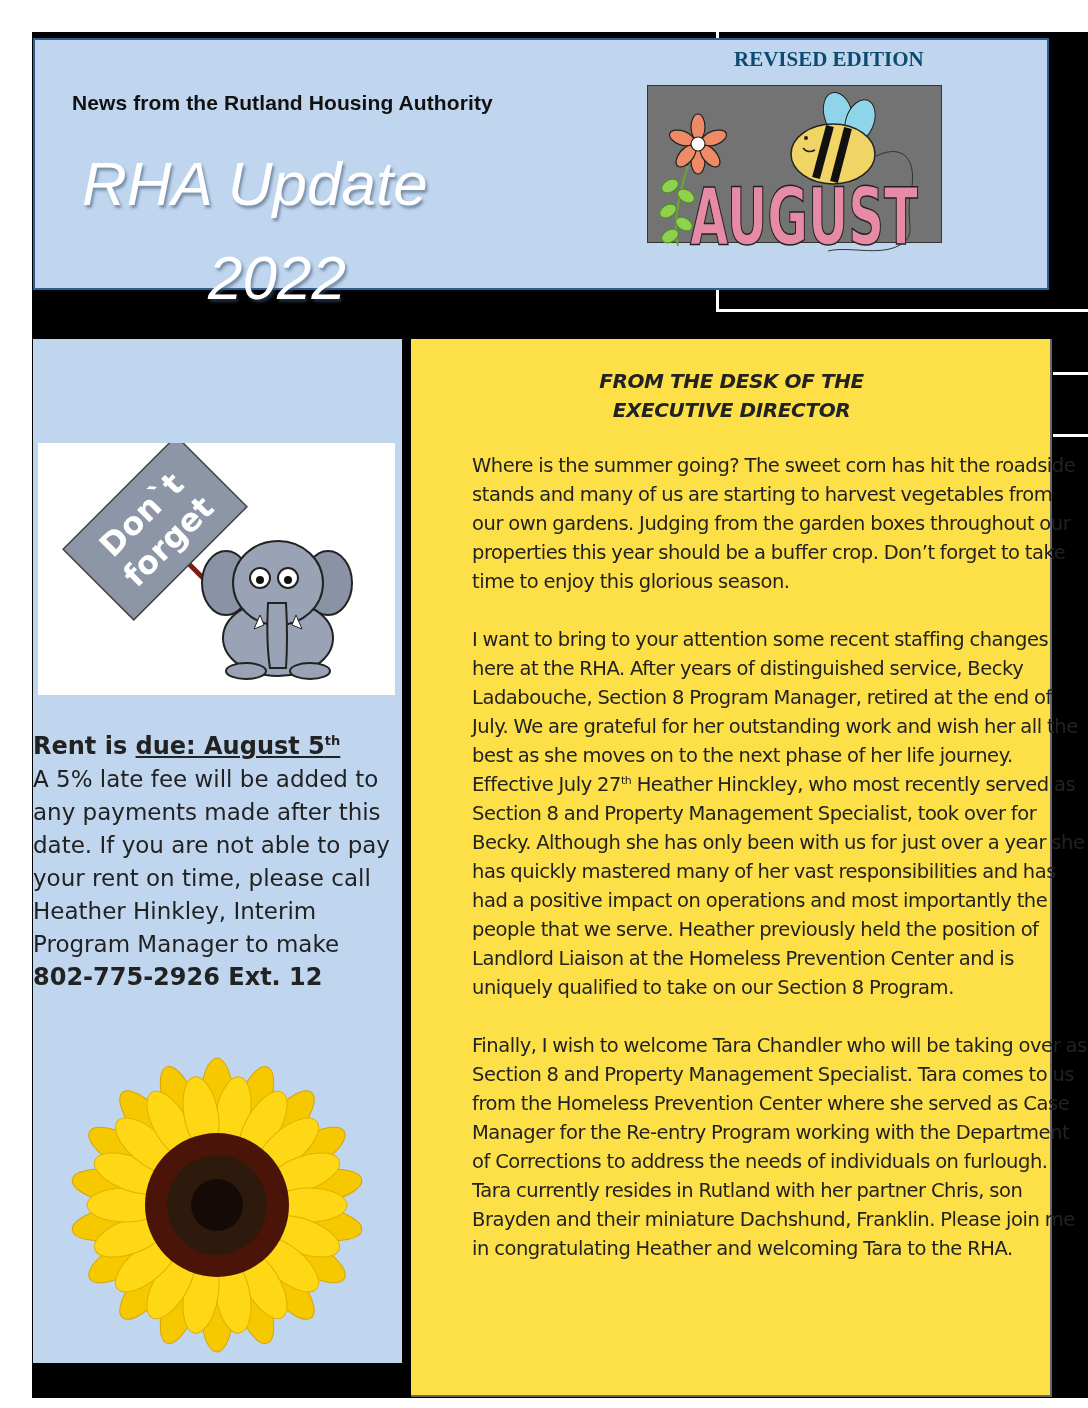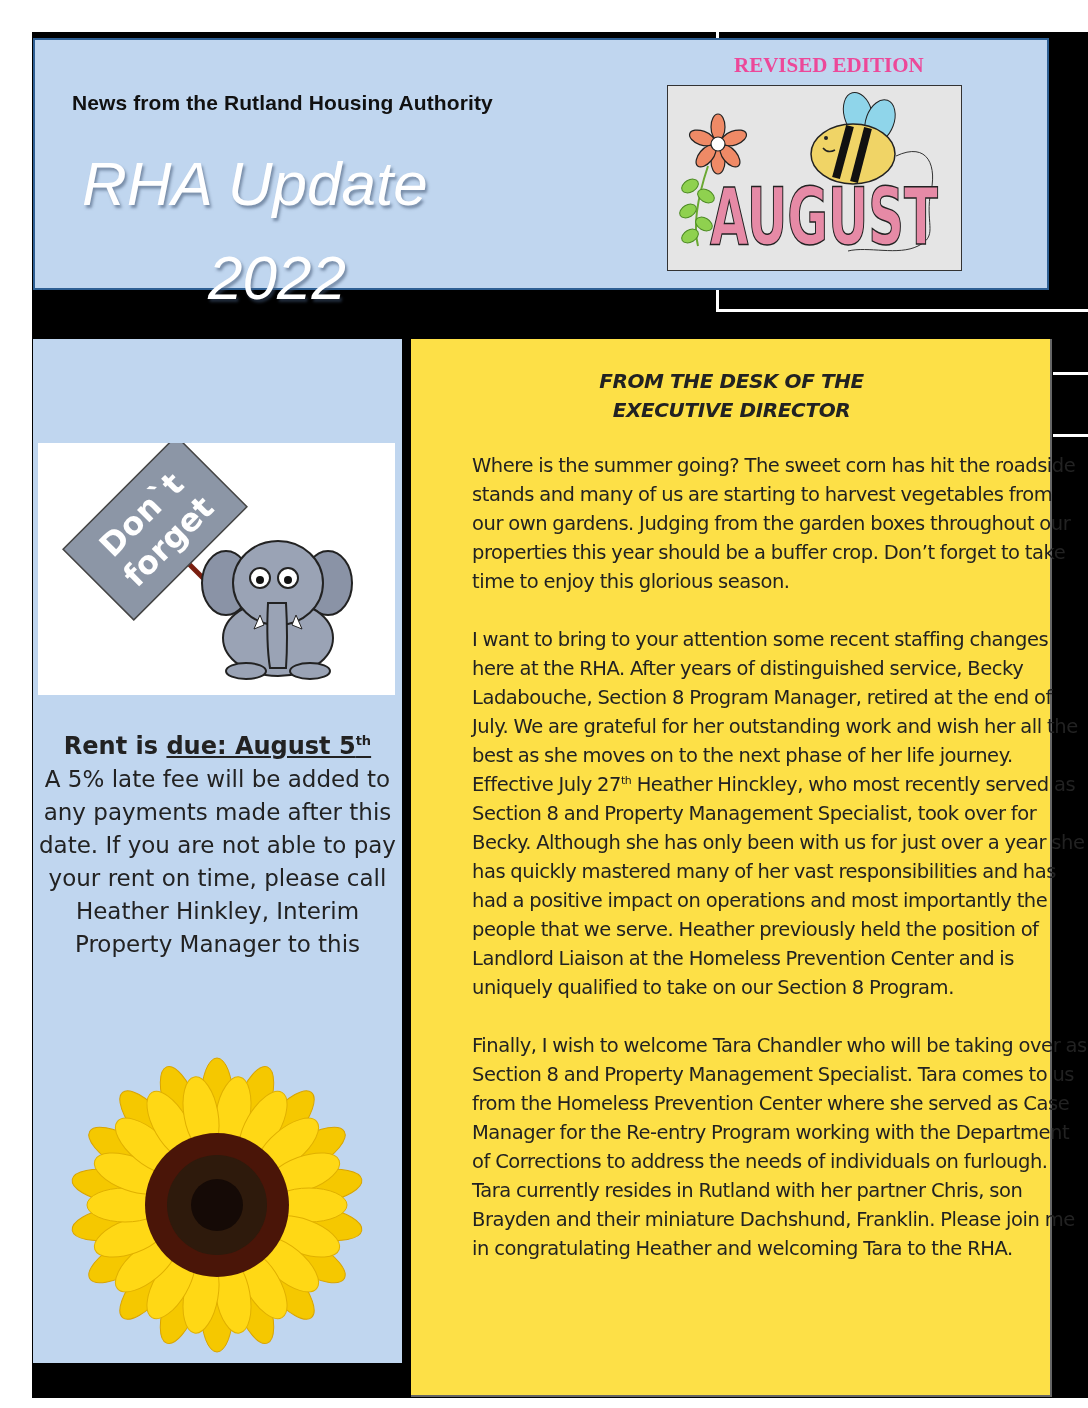--- a/index.html
+++ b/index.html
@@ -21,38 +21,38 @@
   }
   .title-line {
     position: absolute; color: #fff; font-weight: normal; font-style: italic;
     font-family: "Liberation Sans", sans-serif; font-size: 62px;
     text-shadow: 2px 3px 3px rgba(60,80,110,0.55);
     margin-top: 28px;
   }
   .title1 { left: 82px; top: 120px; }
   .title2 { left: 208px; top: 214px; }
   .revised {
-    position: absolute; left: 734px; top: 47px; color: #ec4899; font-weight: bold;
-    font-family: "Liberation Serif", serif; font-size: 21px; margin-top: 6px;
+    position: absolute; left: 734px; top: 47px; color: #0c4a6e; font-weight: bold;
+    font-family: "Liberation Serif", serif; font-size: 21px;
   }
   .august-art {
-    position: absolute; left: 667px; top: 85px; width: 295px; height: 186px;
-    background: #e5e5e5; border: 1.5px solid #333; box-sizing: border-box;
+    position: absolute; left: 647px; top: 85px; width: 295px; height: 158px;
+    background: #737373; border: 1.5px solid #333; box-sizing: border-box;
   }
   .deco-line { position: absolute; background: #fff; }
 
   
   .sidebar {
     position: absolute; left: 33px; top: 339px; width: 369px; height: 1024px; background: #c0d6ef;
   }
   .elephant-art {
     position: absolute; left: 38px; top: 443px; width: 357px; height: 252px; background: #fff;
   }
   .rent-block {
-    position: absolute; left: 33px; top: 724px; width: 369px; text-align: center;
+    position: absolute; left: 33px; top: 724px; width: 369px; text-align: left;
     font-family: "DejaVu Sans", sans-serif; color: #222; font-size: 23px; line-height: 33px;
   }
   .rent-title { font-weight: bold; font-size: 24px; }
   .rent-title .u { text-decoration: underline; }
   .rent-title sup { font-size: 13px; }
   .rent-phone { font-weight: bold; font-size: 24px; }
   .sunflower-art { position: absolute; left: 65px; top: 1055px; width: 310px; height: 300px; }
 
   
   .article {
@@ -159,21 +159,22 @@
   </svg>
 </div>
 
 <div class="rent-block">
   <div class="rent-title"><span>Rent is </span><span class="u"><span>due: August 5</span><sup>th</sup></span></div>
   <div>A 5% late fee will be added to</div>
   <div>any payments made after this</div>
   <div>date. If you are not able to pay</div>
   <div>your rent on time, please call</div>
   <div>Heather Hinkley, Interim</div>
-  <div>Property Manager to this</div>
+  <div>Program Manager to make</div>
+  <div class="rent-phone">802-775-2926 Ext. 12</div>
 </div>
 
 <div class="sunflower-art">
   <svg width="310" height="300" viewBox="0 0 310 300">
     <g transform="translate(152,150)">
       <g fill="#f5c800" stroke="#d9a400" stroke-width="1">
         <ellipse cx="0" cy="-105" rx="16" ry="42" transform="rotate(0)"></ellipse>
         <ellipse cx="0" cy="-105" rx="16" ry="42" transform="rotate(20)"></ellipse>
         <ellipse cx="0" cy="-105" rx="16" ry="42" transform="rotate(40)"></ellipse>
         <ellipse cx="0" cy="-105" rx="16" ry="42" transform="rotate(60)"></ellipse>

